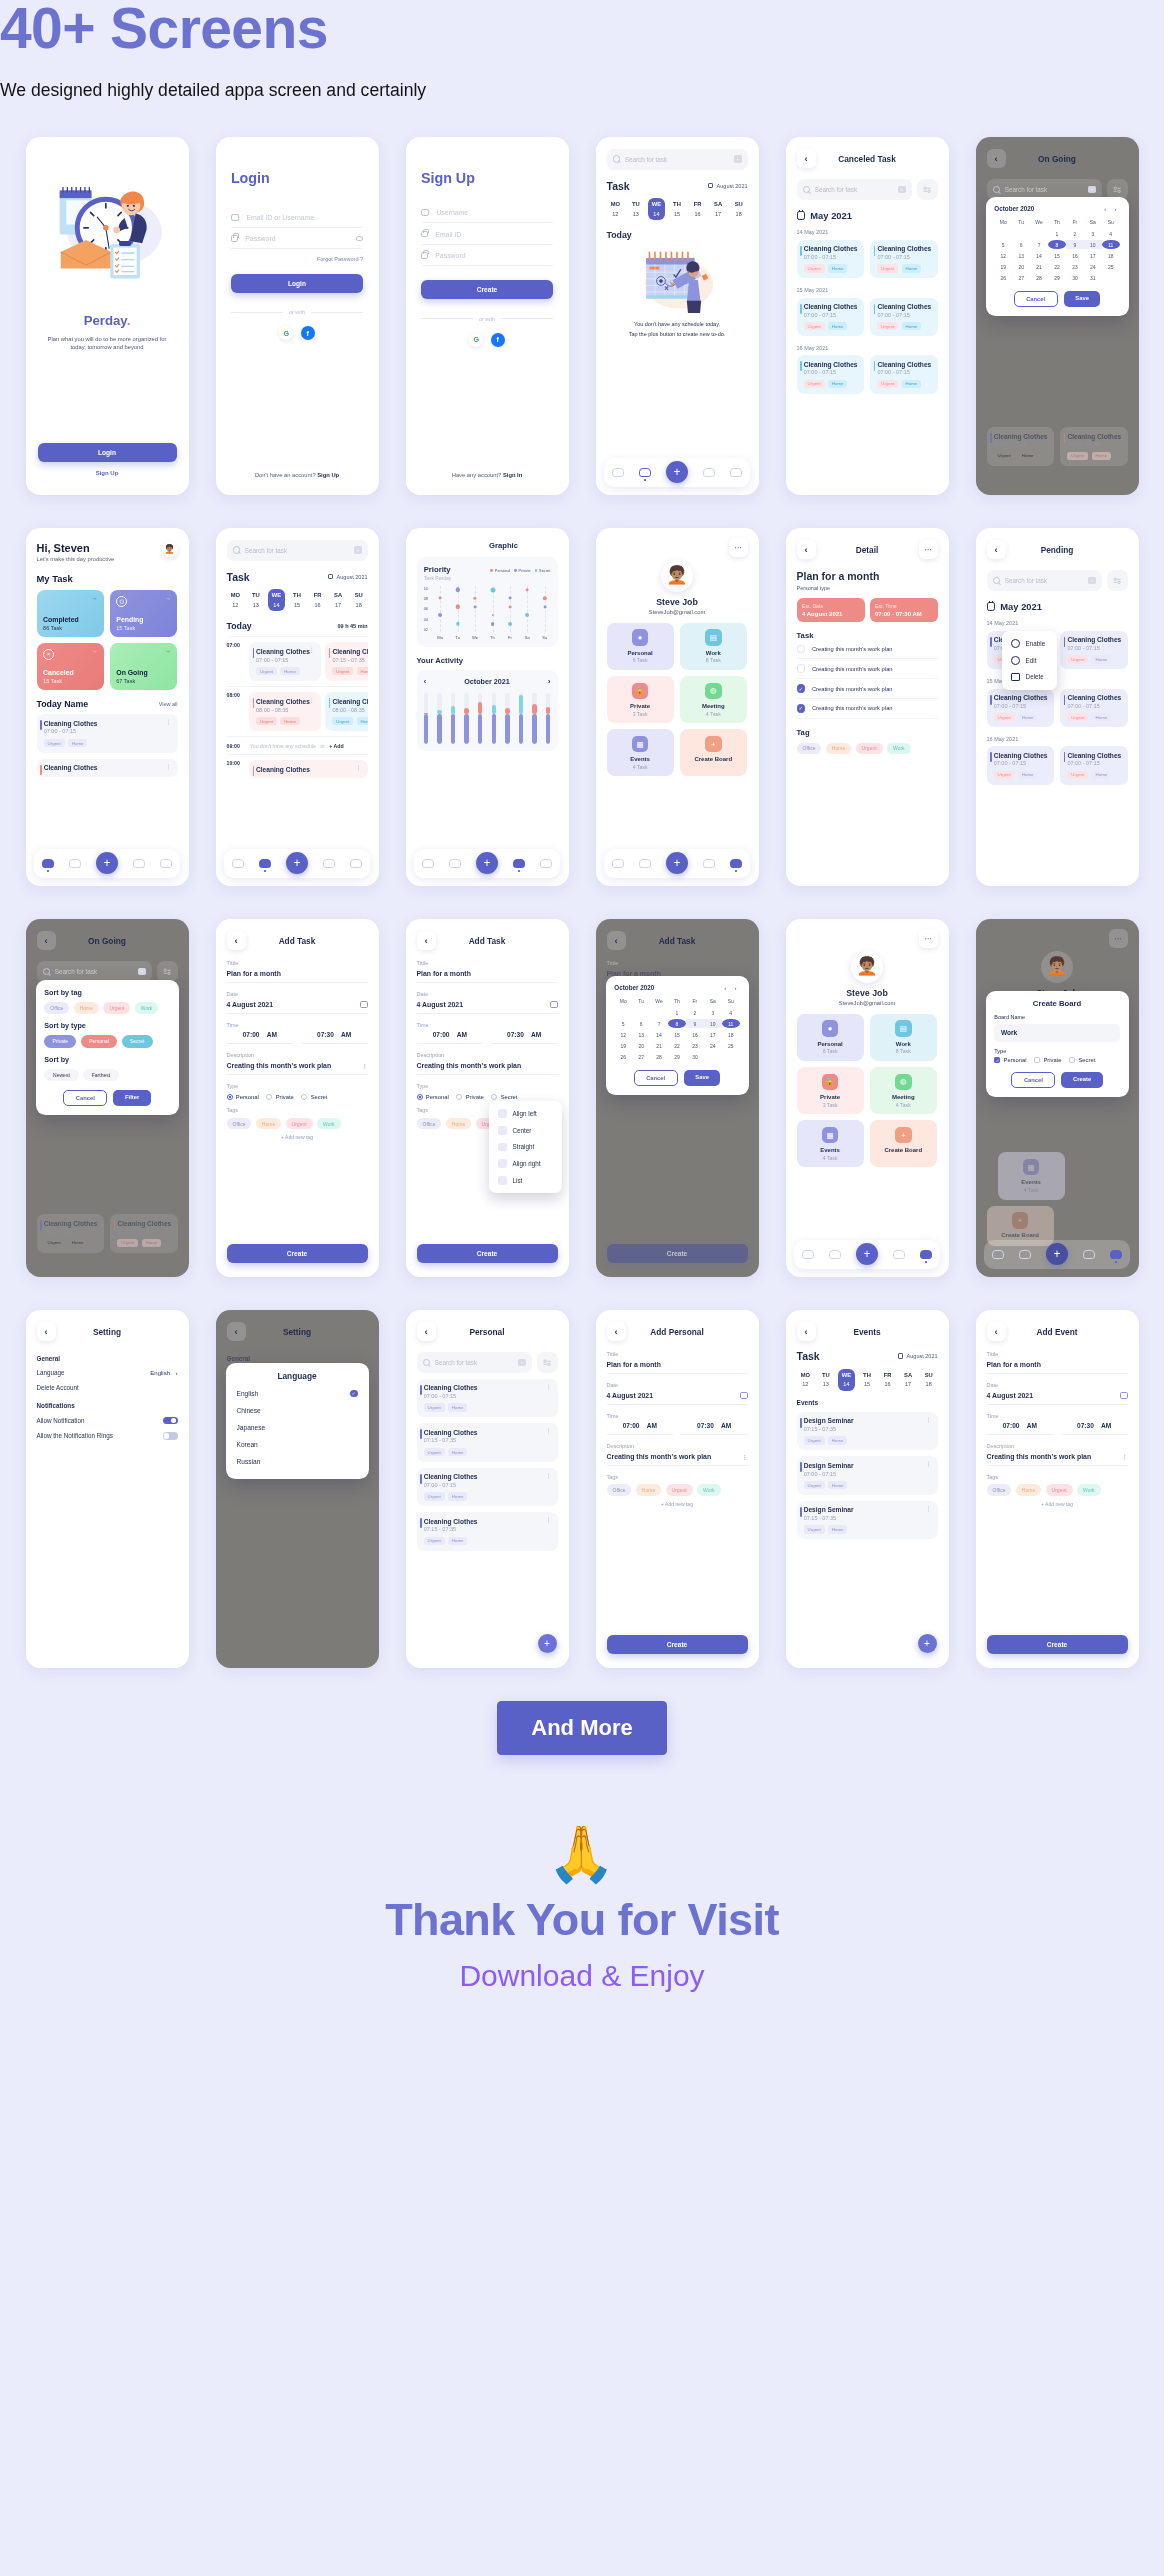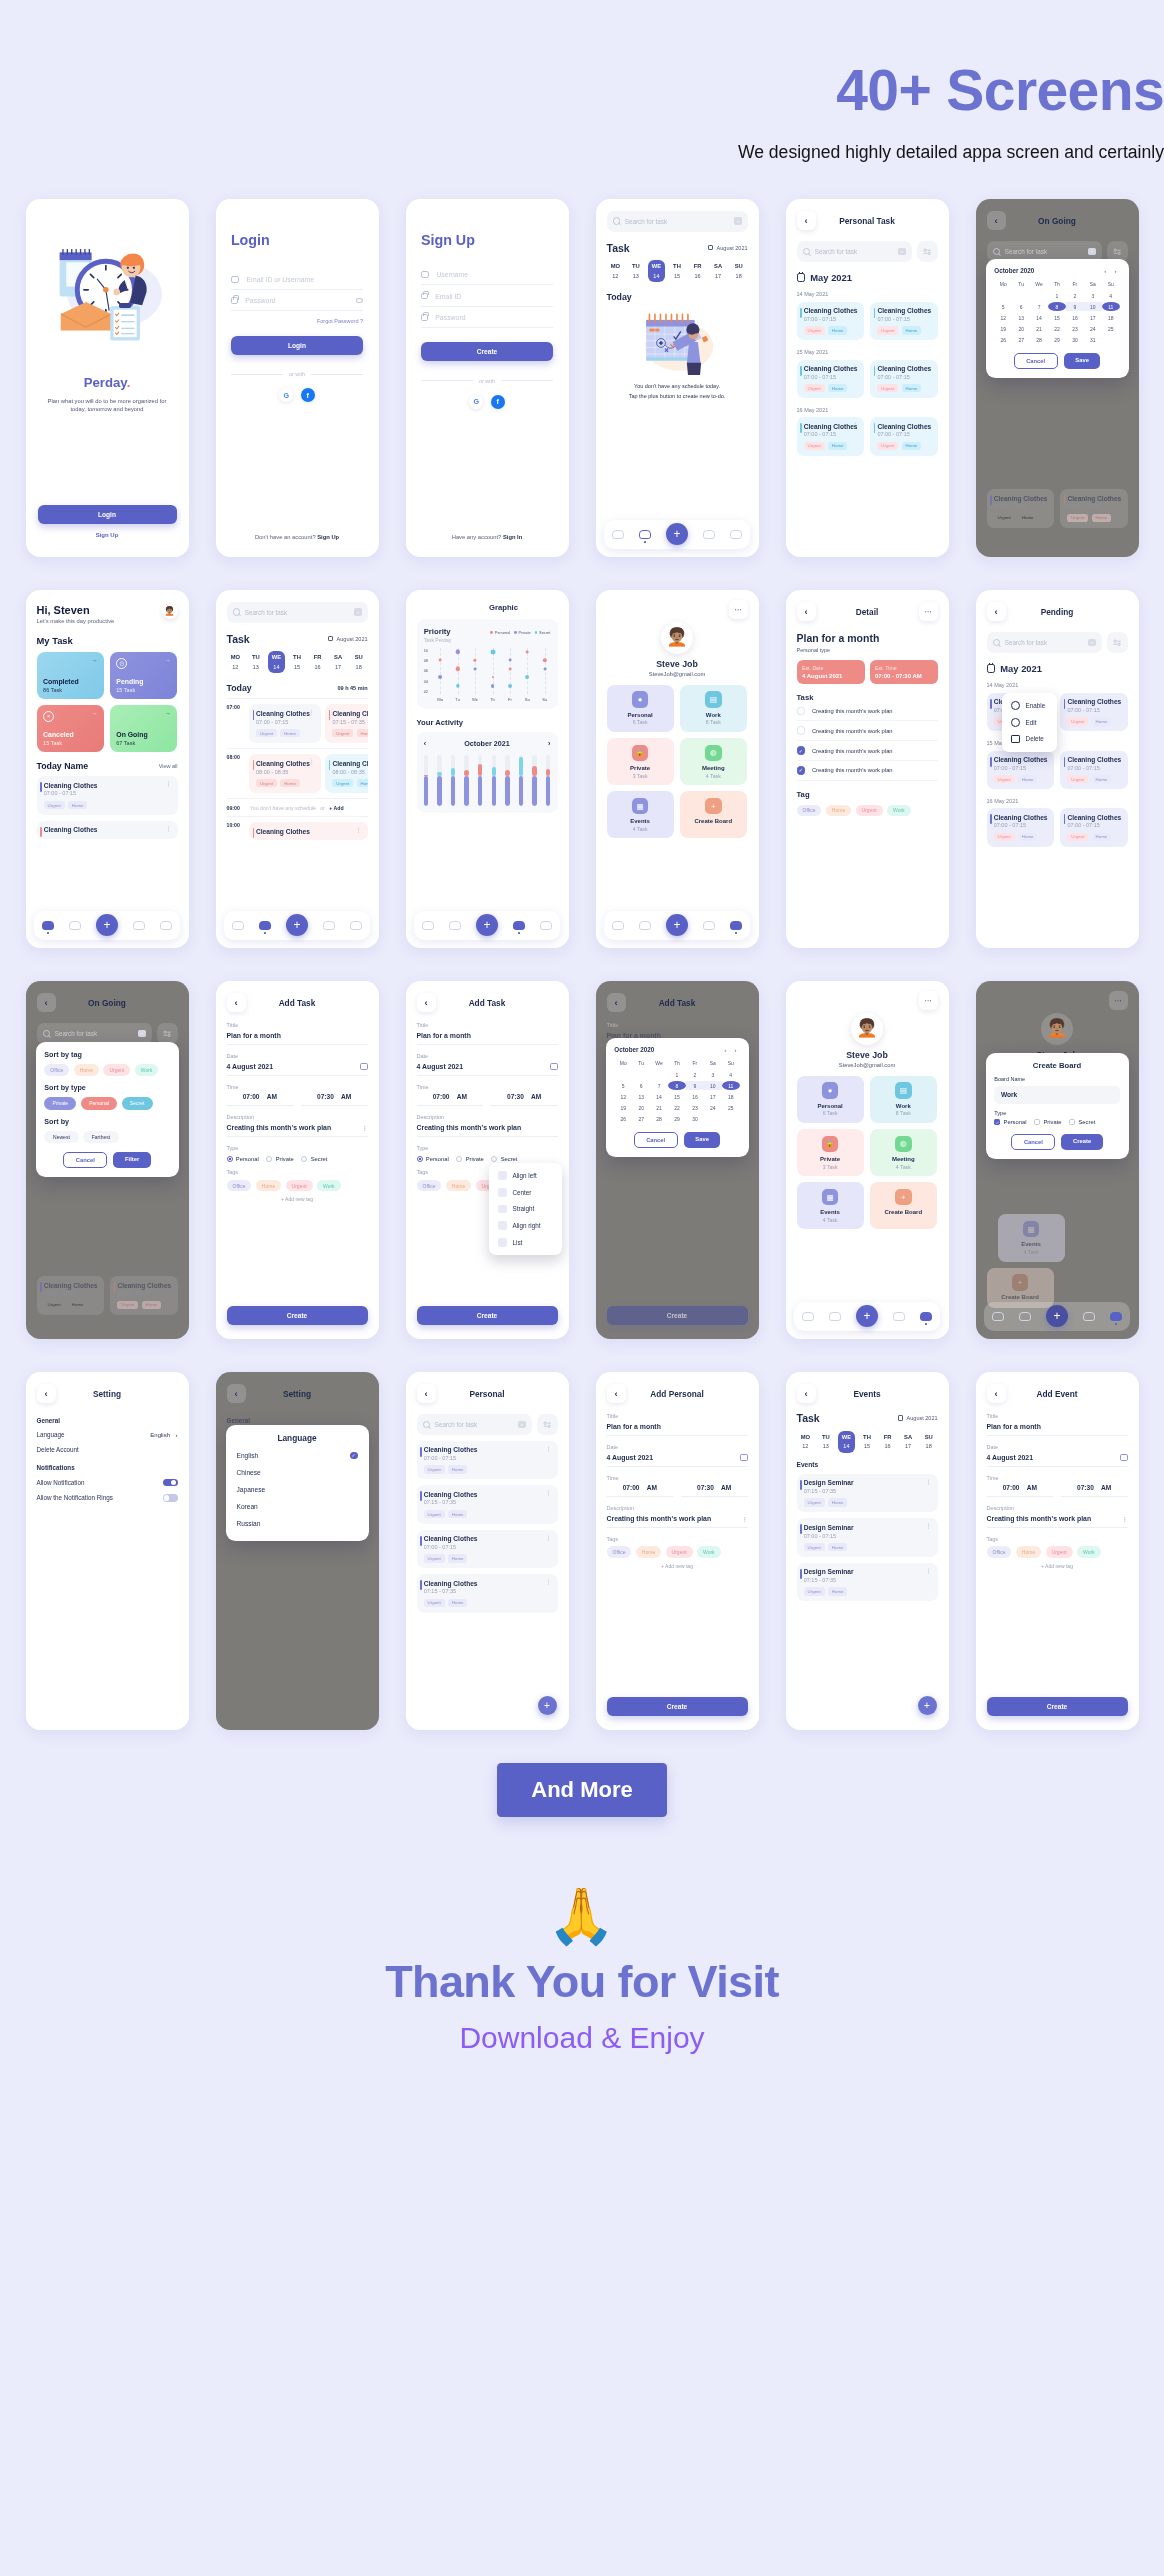--- a/index.html
+++ b/index.html
@@ -5,21 +5,21 @@
   * { box-sizing: border-box; margin:0; padding:0; }
   body {
     width: 1164px; height: 2576px;
     background: #eaebfb;
     font-family: "Liberation Sans", sans-serif;
     overflow: hidden;
   }
   .page { width:1164px; height:2576px; position:relative; }
 
   
-  .hero { padding-top: 62px; text-align:right; }
+  .hero { text-align:left; }
   .hero-title {
     font-size: 57px; font-weight: 800; color:#6b72cf;
     letter-spacing:-0.6px; line-height:1;
   }
   .hero-sub {
     margin-top: 21px; font-size: 17.6px; color:#141414; line-height:1.45;
     font-weight:400;
   }
 
   
@@ -512,21 +512,21 @@
                 <span class="navico"></span>
               </div>
           </div>
         </div>
       </div>
 
       <div class="phone">
         <div class="inner">
           <div class="topbar">
             <div class="backbtn">‹</div>
-            <div class="ptitle">Personal Task</div>
+            <div class="ptitle">Canceled Task</div>
           </div>
           <div class="searchrow">
             <div class="searchbox">
               <span class="sicon"></span>
               <span>Search for task</span>
               <span class="xbadge">×</span>
             </div>
             <div class="filterbtn">
               <svg width="8.3" height="7.2" viewBox="0 0 15 13">
                   <circle cx="4" cy="4" r="2.2" fill="none" stroke="#b7bccd" stroke-width="1.3"></circle>

